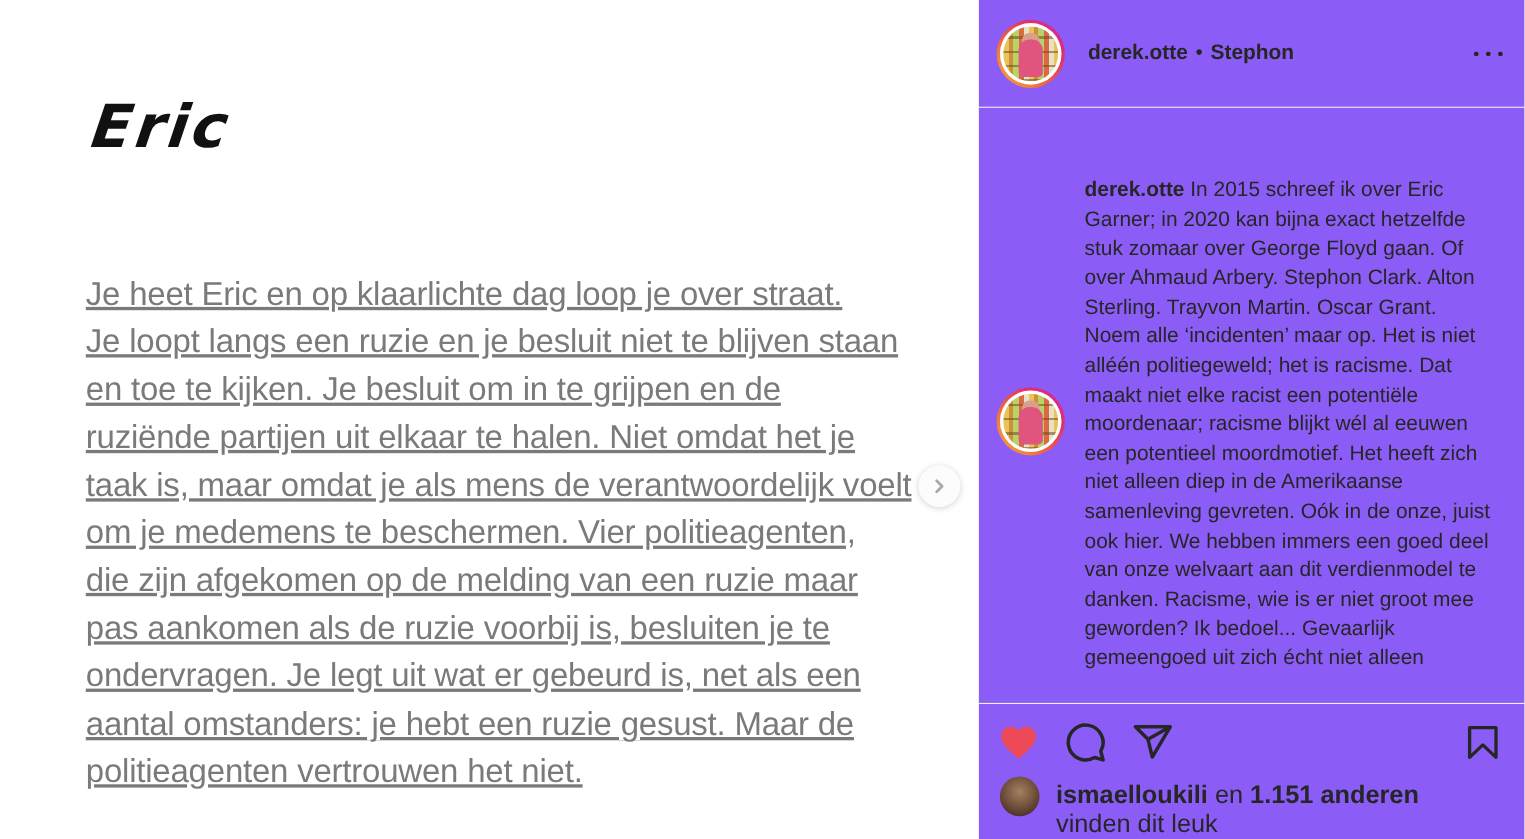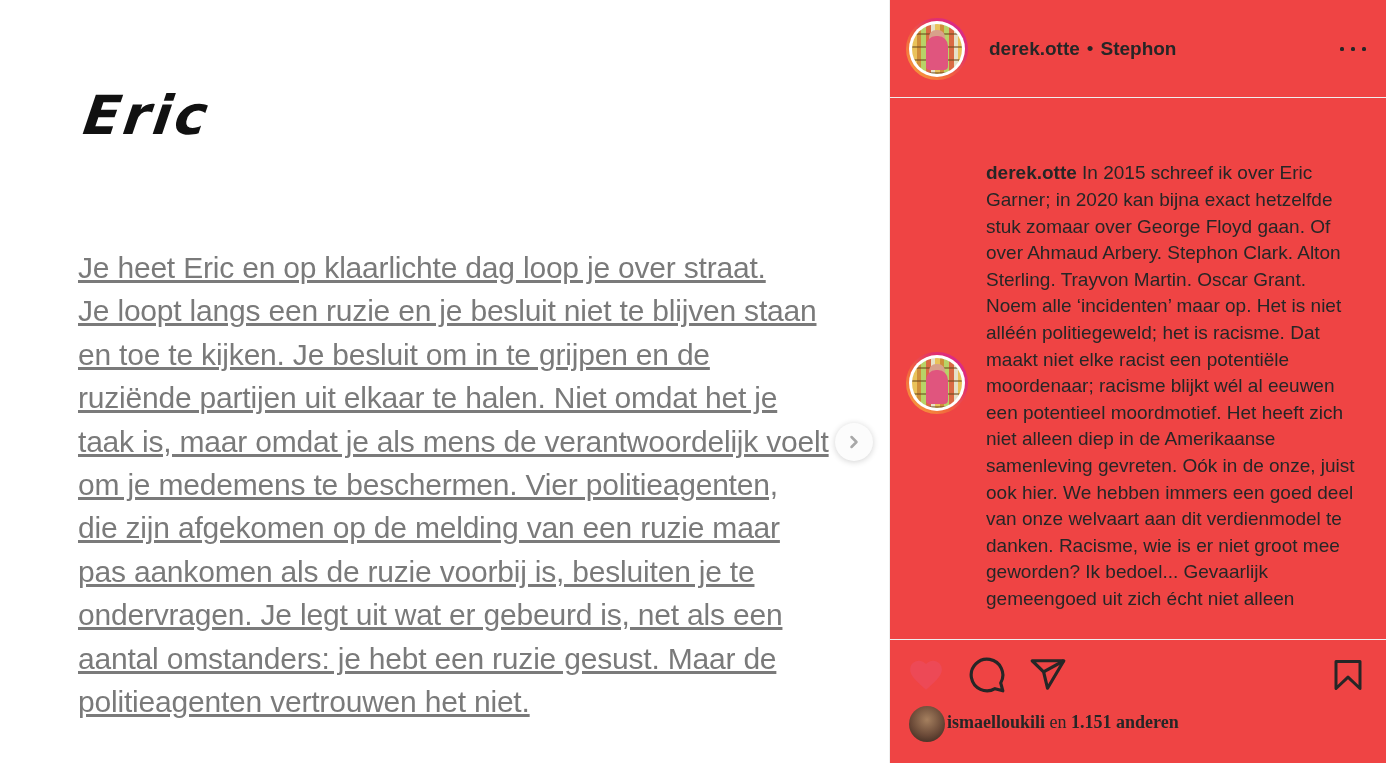--- a/index.html
+++ b/index.html
@@ -16,21 +16,21 @@
   .media-poem { position:absolute; left:78px; top:246px; width:760px;
                 font-size:30px; line-height:43.4px; color:#7a7a7a;
                 white-space:pre-line; letter-spacing:-0.2px;text-decoration:underline; }
   .next-btn { position:absolute; left:835px; top:423px; width:38px; height:38px;
               border:none; border-radius:50%; background:#fcfcfc; cursor:pointer;
               box-shadow:0 1px 6px rgba(0,0,0,0.18); display:flex; align-items:center; justify-content:center; }
   .next-btn svg { display:block; }
 
   
   .panel { position:absolute; left:890px; top:0; width:496px; height:763px;
-           background:#ef4444; display:flex; flex-direction:column; }
+           background:#8b5cf6; display:flex; flex-direction:column; }
 
   .ph-header { height:98px; flex:0 0 98px; border-bottom:1px solid #efefef;
                display:flex; align-items:center; padding:0 18px 0 16px; }
   .avatar-ring { width:62px; height:62px; border-radius:50%; flex:0 0 62px;
                  background:linear-gradient(45deg,#f9ad3c 0%,#f0603d 40%,#e1306c 70%,#d6249f 100%);
                  display:flex; align-items:center; justify-content:center; cursor:pointer; }
   .avatar-inner { width:56px; height:56px; border-radius:50%; background:#fff;
                   display:flex; align-items:center; justify-content:center; }
   .avatar-photo { width:50px; height:50px; border-radius:50%; position:relative; overflow:hidden;
                   background:
@@ -55,21 +55,21 @@
 
   .actions-row { height:62px; flex:0 0 62px; display:flex; align-items:flex-start;
                  padding:17px 19px 0 17px; }
   .act-btn { background:none; border:none; cursor:pointer; padding:0; margin-right:23px;
              width:38px; height:38px; display:flex; align-items:center; justify-content:center; }
   .act-btn.save { margin-left:auto; margin-right:0; }
 
   .likes-row { flex:1; display:flex; align-items:flex-start; padding:4px 16px 0 19px; }
   .likes-avatar { width:36px; height:36px; border-radius:50%; flex:0 0 36px; cursor:pointer;
                   background:radial-gradient(circle at 50% 38%, #a5805f 0%, #6b4a38 55%, #2e2019 100%); }
-  .likes-text { margin-left:2px; margin-top:3px; font-size:18px; line-height:26px; color:#262626;font-family:Liberation Serif, serif; }
+  .likes-text { margin-left:15px; margin-top:3px; font-size:23px; line-height:26px; color:#262626; }
   .likes-text .l-bold { font-weight:700; cursor:pointer; }
   .likes-suffix { display:block; }
 </style>
 </head>
 <body>
 
 <div class="stage">
 
   <section class="media">
     <div class="media-title">Eric</div>
@@ -156,17 +156,18 @@
         </span>
       </button>
     </div>
 
     <div class="likes-row">
       <div class="likes-avatar"></div>
       <div class="likes-text">
         <span class="l-bold">ismaelloukili</span>
         <span>en</span>
         <span class="l-bold">1.151 anderen</span>
+        <span class="likes-suffix">vinden dit leuk</span>
       </div>
     </div>
 
   </section>
 </div>
 
 </body></html>

